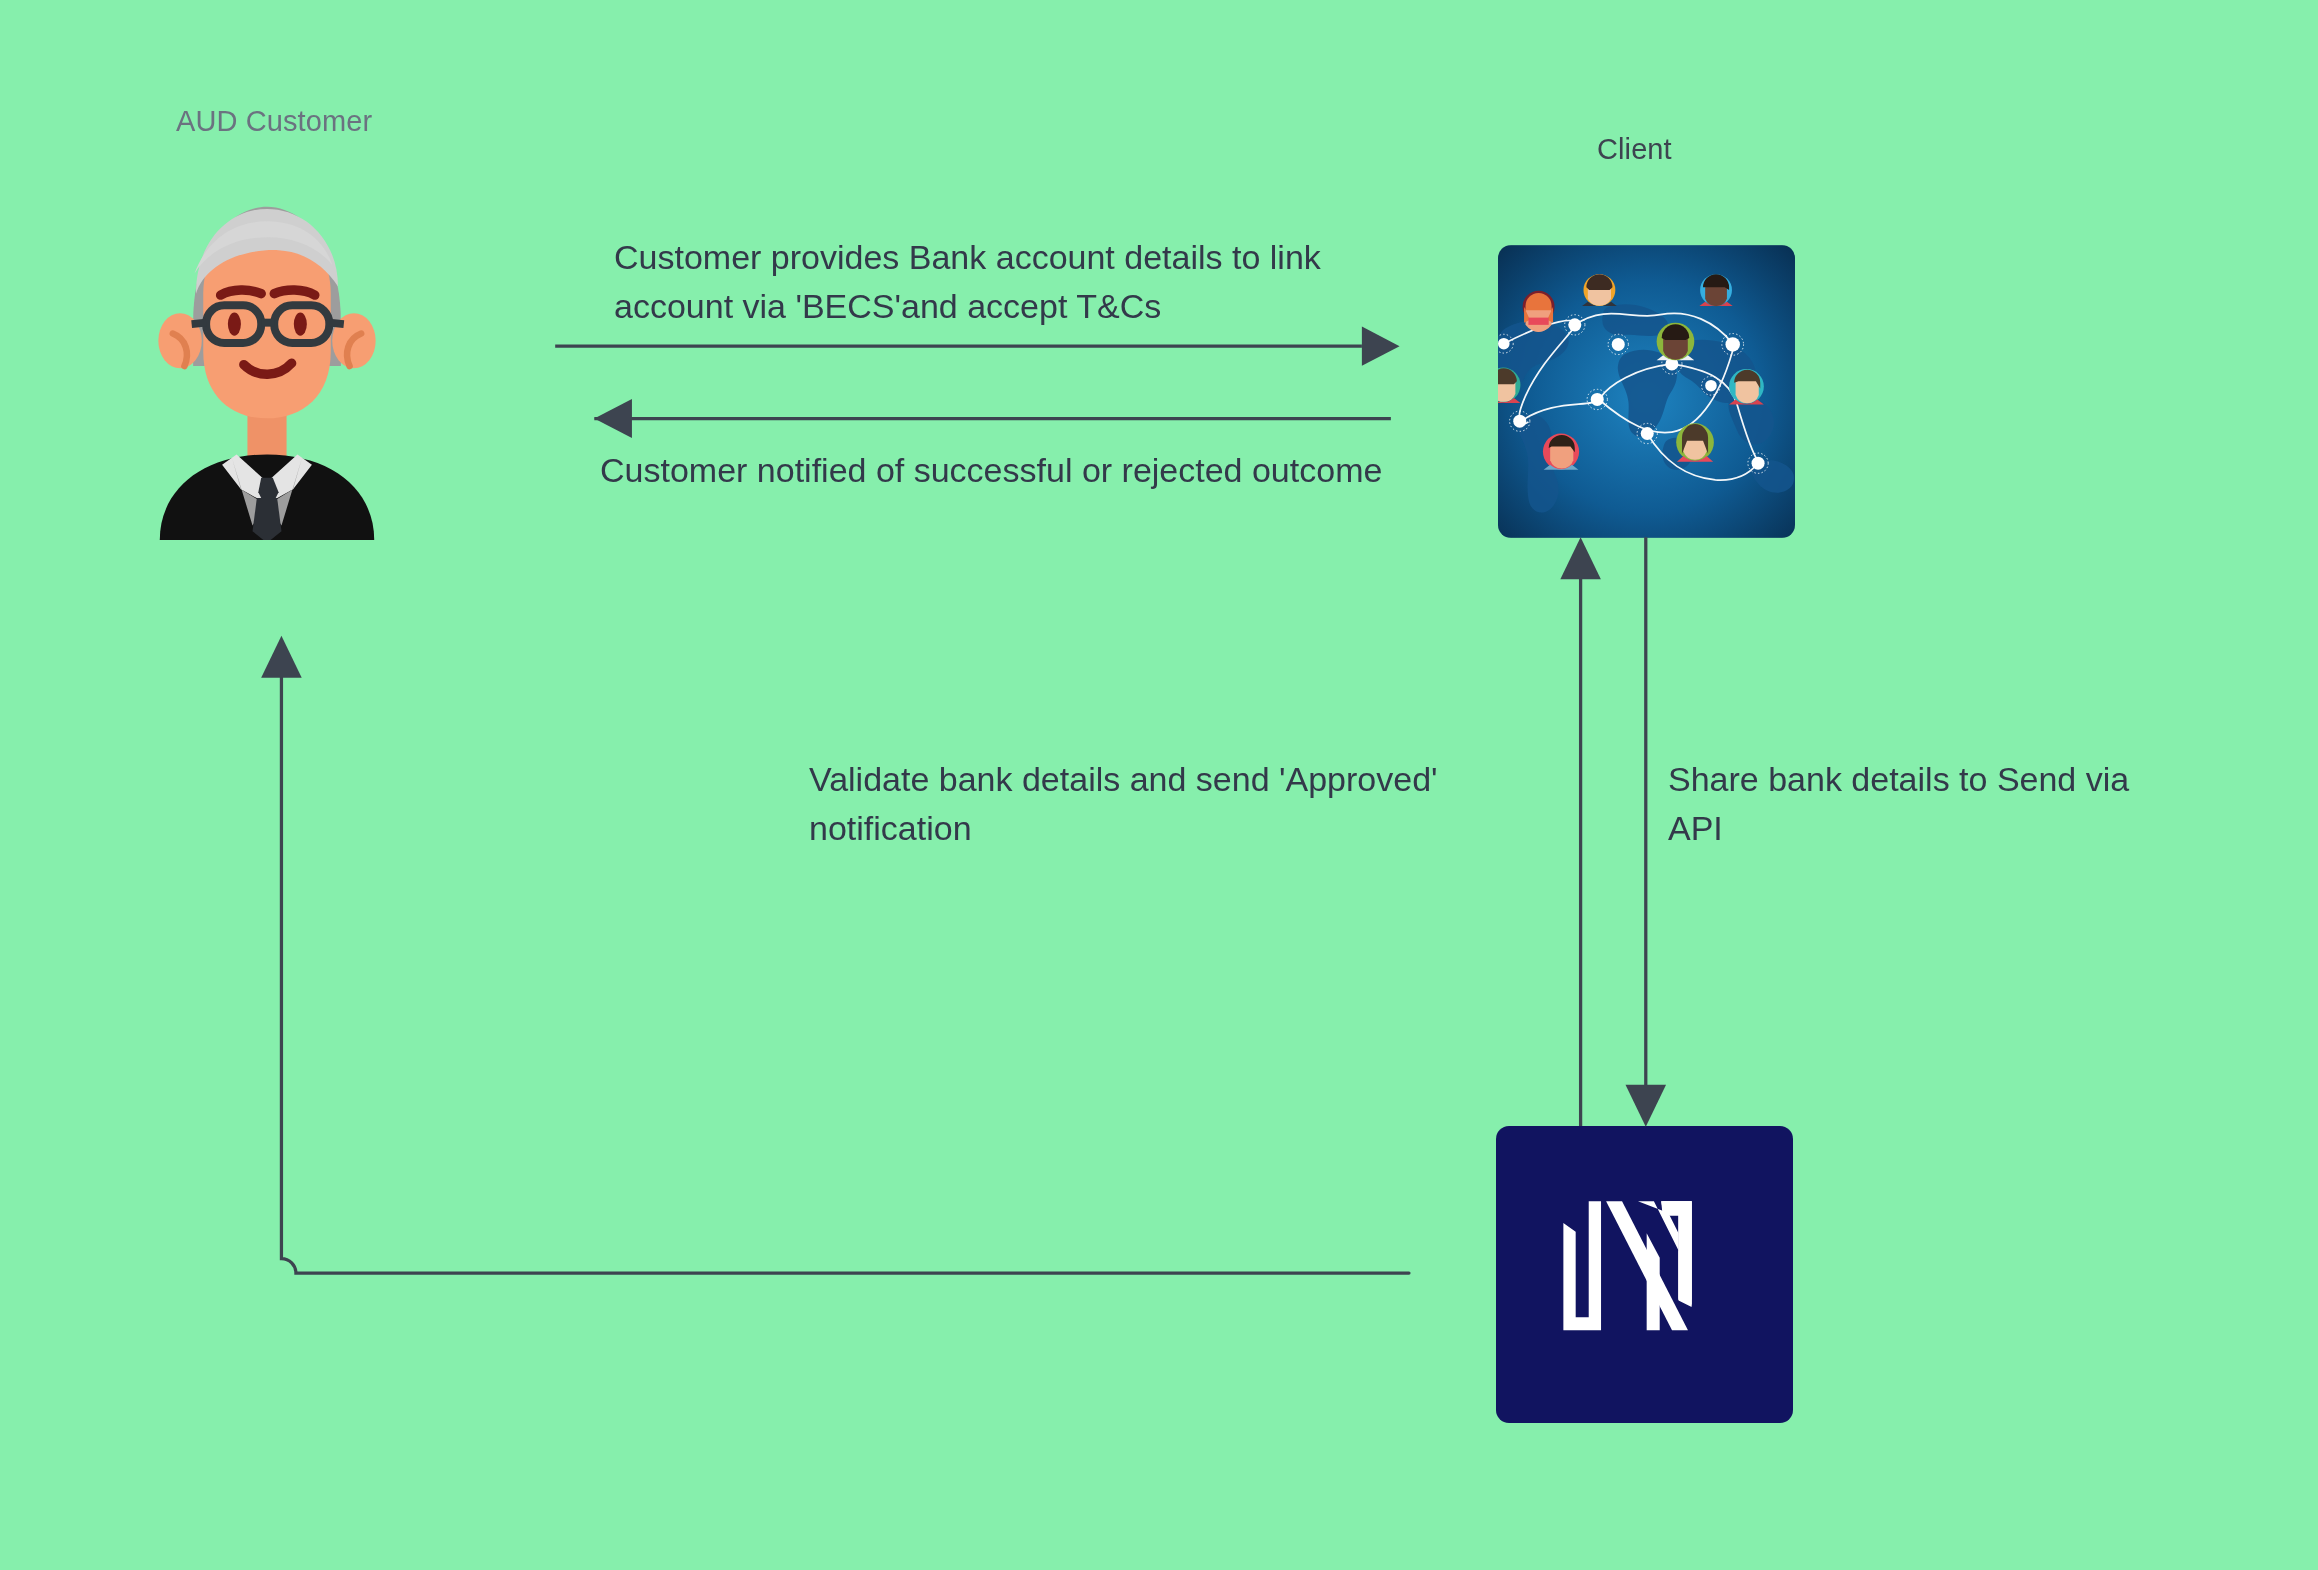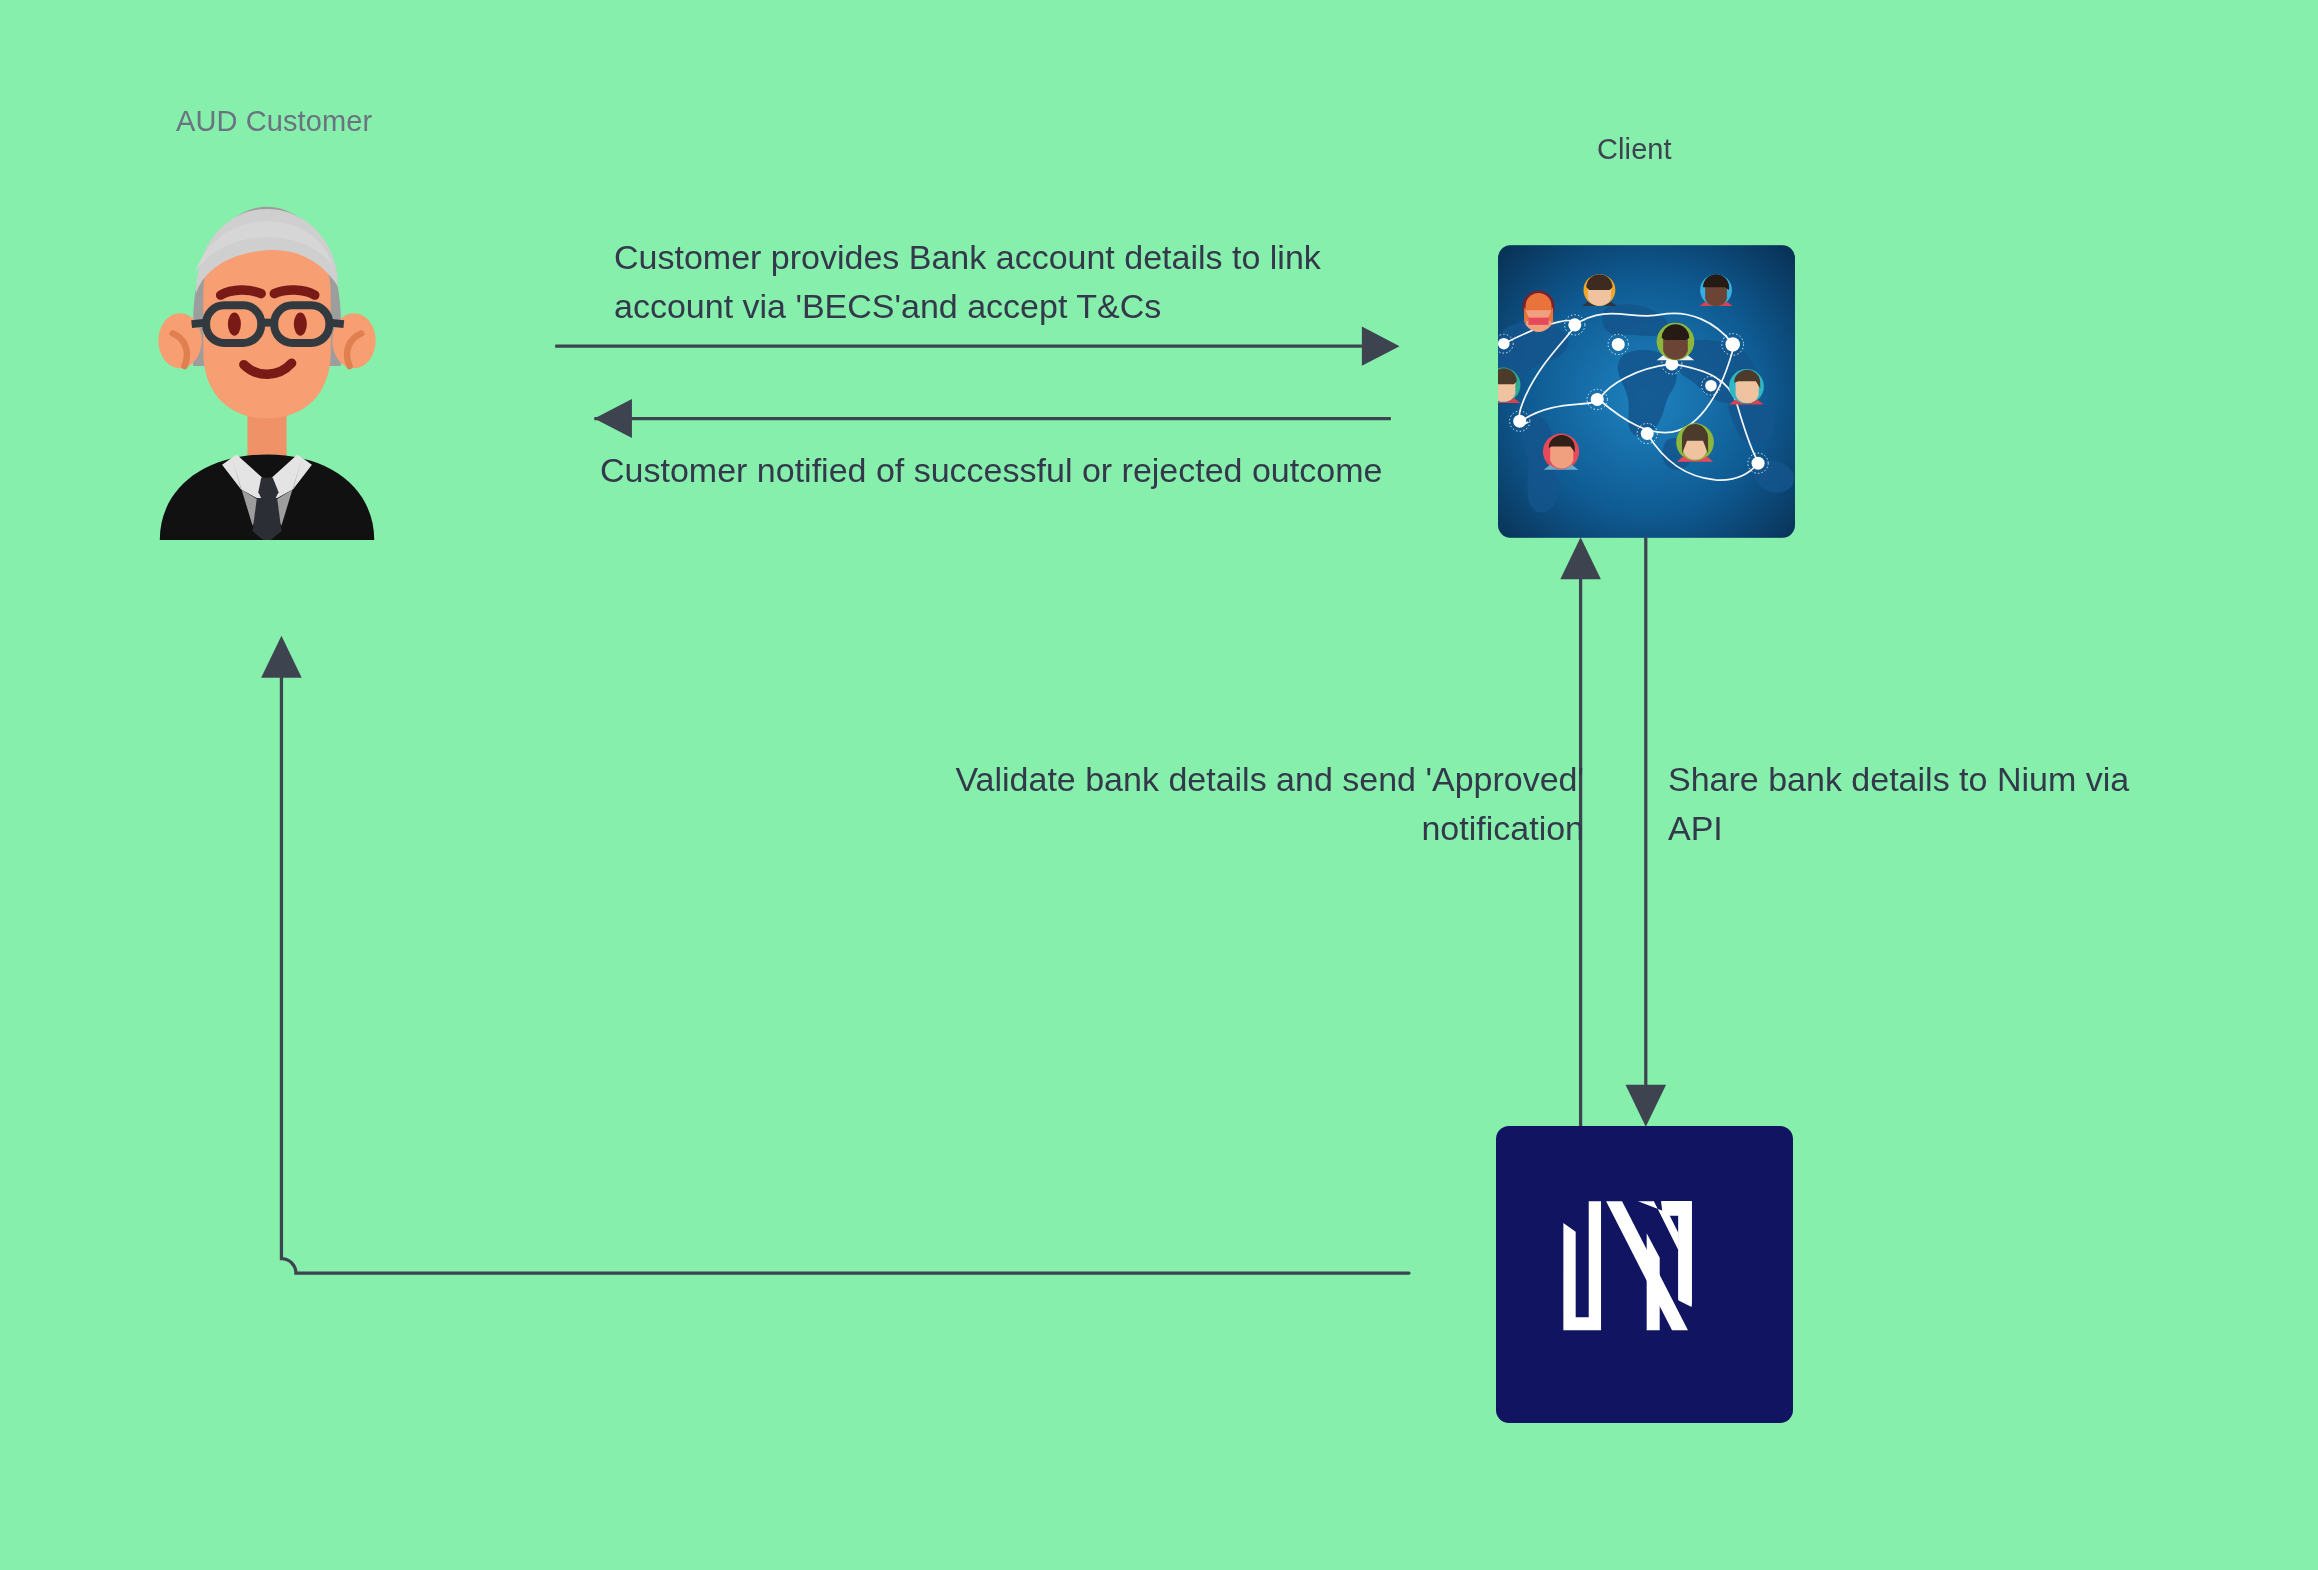--- a/index.html
+++ b/index.html
@@ -257,19 +257,19 @@
       <path d="M1945 1758 L408 1758 A20 20 0 0 0 388 1738 L388 920" stroke="#3d4450" stroke-width="4.5" fill="none" stroke-linecap="round"></path>
       <polygon points="388,878 416,936 360,936" fill="#3d4450"></polygon>
     </g>
   </svg>
 
   <div class="edge-label" style="left:614px; top:233px; width:732px;">Customer provides Bank account details to link
 account via 'BECS'and accept T&amp;Cs</div>
 
   <div class="edge-label" style="left:600px; top:446px; width:811px;">Customer notified of successful or rejected outcome</div>
 
-  <div class="edge-label" style="left:809px; top:755px; width:775px;text-align:right;">Validate bank details and send 'Approved' notification</div>
-
-  <div class="edge-label" style="left:1668px; top:755px; width:522px;">Share bank details to Nium via API</div>
+  <div class="edge-label" style="left:809px; top:755px; width:775px;">Validate bank details and send 'Approved' notification</div>
+
+  <div class="edge-label" style="left:1668px; top:755px; width:522px;">Share bank details to Send via API</div>
 
 
 </div>
 
 
 </body></html>

